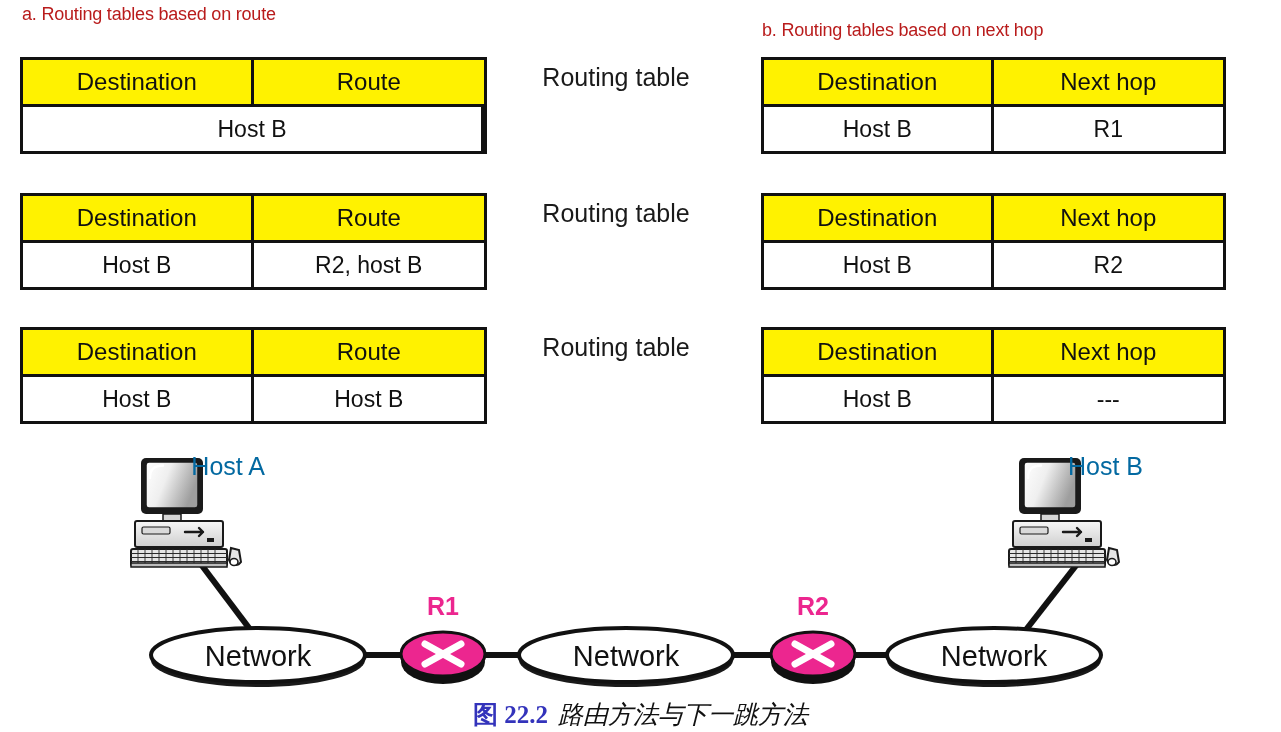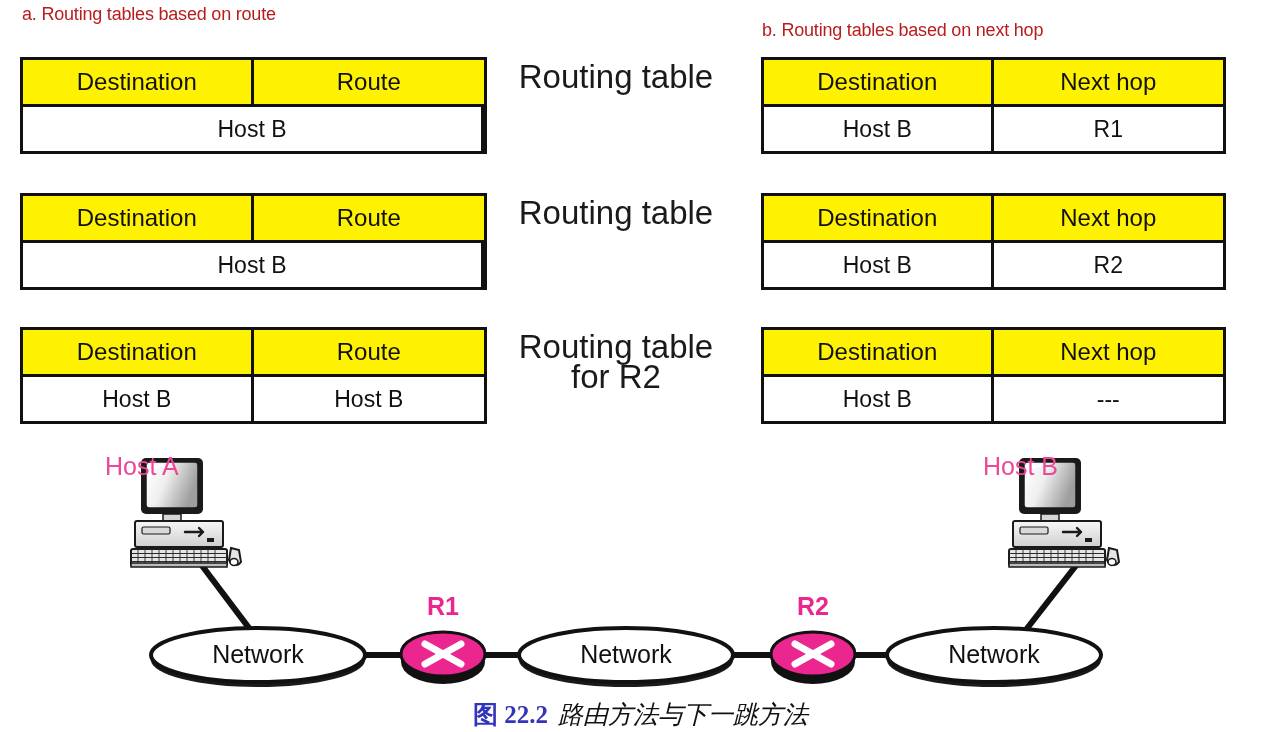--- a/index.html
+++ b/index.html
@@ -38,46 +38,46 @@
     white-space:nowrap;
   }
   .rt-cell.first{border-right:3px solid #111111;}
   .rt-row.head .rt-cell{font-size:24px;}
 
   
   .mid-label{
     position:absolute;
     width:240px;
     text-align:center;
-    font-size:33px;
+    font-size:25px;
     line-height:30px;
     color:#1a1a1a;
   }
 
   
   .host-label{
     position:absolute;
     font-size:25px;
-    color:#ec4899;
-    white-space:nowrap;
-    text-align:left;
+    color:#0369a1;
+    white-space:nowrap;
+    text-align:right;
     width:160px;
   }
   .router-label{
     position:absolute;
     font-size:25px;
     font-weight:600;
     color:#EC268F;
     white-space:nowrap;
     text-align:center;
     width:80px;
   }
   .net-label{
     position:absolute;
-    font-size:25px;
+    font-size:29px;
     color:#111111;
     white-space:nowrap;
     text-align:center;
     width:220px;
   }
 
   
   .fig-caption{
     position:absolute;
     left:0;right:0;
@@ -114,20 +114,21 @@
   </div>
 </div>
 
 <div class="rt-table" style="left:20px;top:193px;width:467px;height:97px;">
   <div class="rt-row head">
     <div class="rt-cell first">Destination</div>
     <div class="rt-cell">Route</div>
   </div>
   <div class="rt-row">
     <div class="rt-cell first">Host B</div>
+    <div class="rt-cell">R2, host B</div>
   </div>
 </div>
 
 <div class="rt-table" style="left:20px;top:327px;width:467px;height:97px;">
   <div class="rt-row head">
     <div class="rt-cell first">Destination</div>
     <div class="rt-cell">Route</div>
   </div>
   <div class="rt-row">
     <div class="rt-cell first">Host B</div>
@@ -138,21 +139,20 @@
 <div class="mid-label" style="left:496px;top:62px;">
   <div>Routing table</div>
 </div>
 
 <div class="mid-label" style="left:496px;top:198px;">
   <div>Routing table</div>
 </div>
 
 <div class="mid-label" style="left:496px;top:332px;">
   <div>Routing table</div>
-  <div>for R2</div>
 </div>
 
 <div class="rt-table" style="left:761px;top:57px;width:465px;height:97px;">
   <div class="rt-row head">
     <div class="rt-cell first">Destination</div>
     <div class="rt-cell">Next hop</div>
   </div>
   <div class="rt-row">
     <div class="rt-cell first">Host B</div>
     <div class="rt-cell">R1</div>

